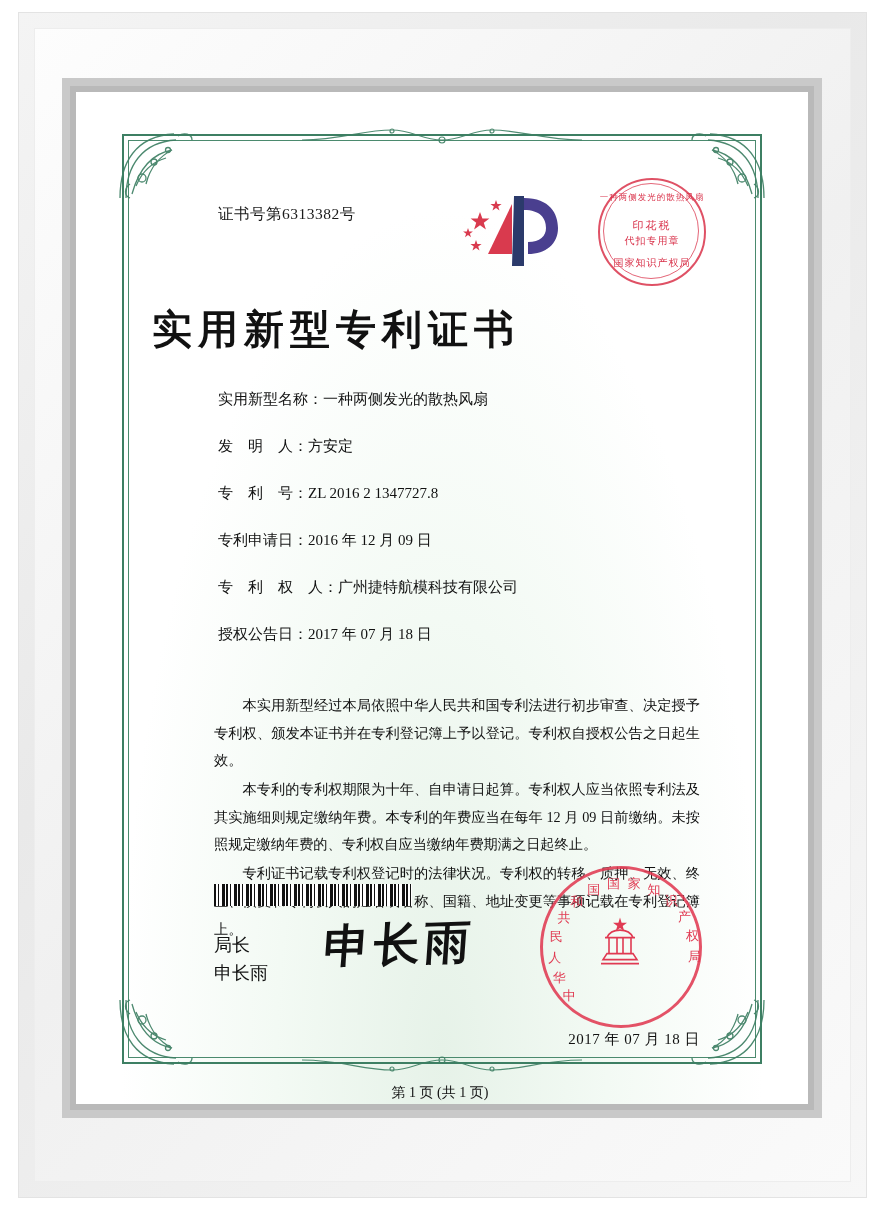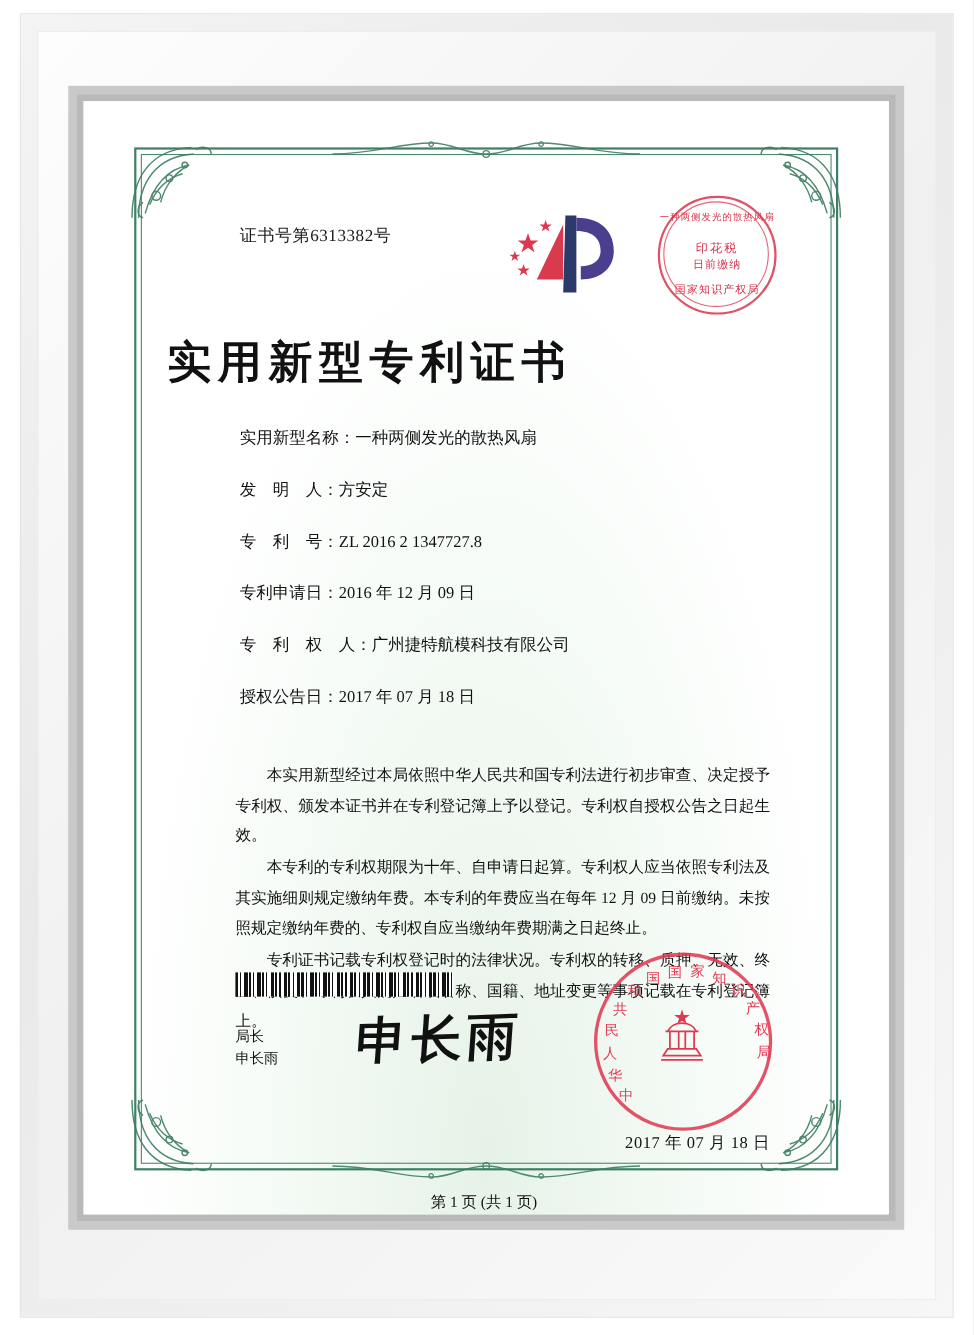--- a/index.html
+++ b/index.html
@@ -245,21 +245,21 @@
       #fff 5px, #fff 8px,
       #111 8px, #111 11px,
       #fff 11px, #fff 12px
     );
   }
 
   .signature-block {
     position: absolute;
     left: 62px;
     top: 748px;
-    font-size: 13px;
+    font-size: 18px;
     line-height: 1.55;
     color: #111;
     font-family: Liberation Serif, serif;
   }
   .handwriting {
     position: absolute;
     left: 172px;
     top: 730px;
     font-size: 46px;
     color: #111;
@@ -440,21 +440,21 @@
           <polygon fill="#d93a4e" points="18,56 19.4,60 23.6,60 20.2,62.5 21.5,66.5 18,64 14.5,66.5 15.8,62.5 12.4,60 16.6,60"></polygon>
           <polygon fill="#d93a4e" points="10,44 11.2,47.5 14.9,47.5 11.9,49.7 13,53.2 10,51 7,53.2 8.1,49.7 5.1,47.5 8.8,47.5"></polygon>
         </svg>
       </div>
 
       <div class="tax-stamp">
         <div class="ring"></div>
         <div class="ring2"></div>
         <div class="t-line t-top">一种两侧发光的散热风扇</div>
         <div class="t-line t-mid1">印花税</div>
-        <div class="t-line t-mid2">日前缴纳</div>
+        <div class="t-line t-mid2">代扣专用章</div>
         <div class="t-line t-bot">国家知识产权局</div>
       </div>
 
       <div class="title">实用新型专利证书</div>
 
       <div class="fields">
         <div class="field-row">
           <span class="field-label">实用新型名称：</span><span class="field-value">一种两侧发光的散热风扇</span>
         </div>
         <div class="field-row">

